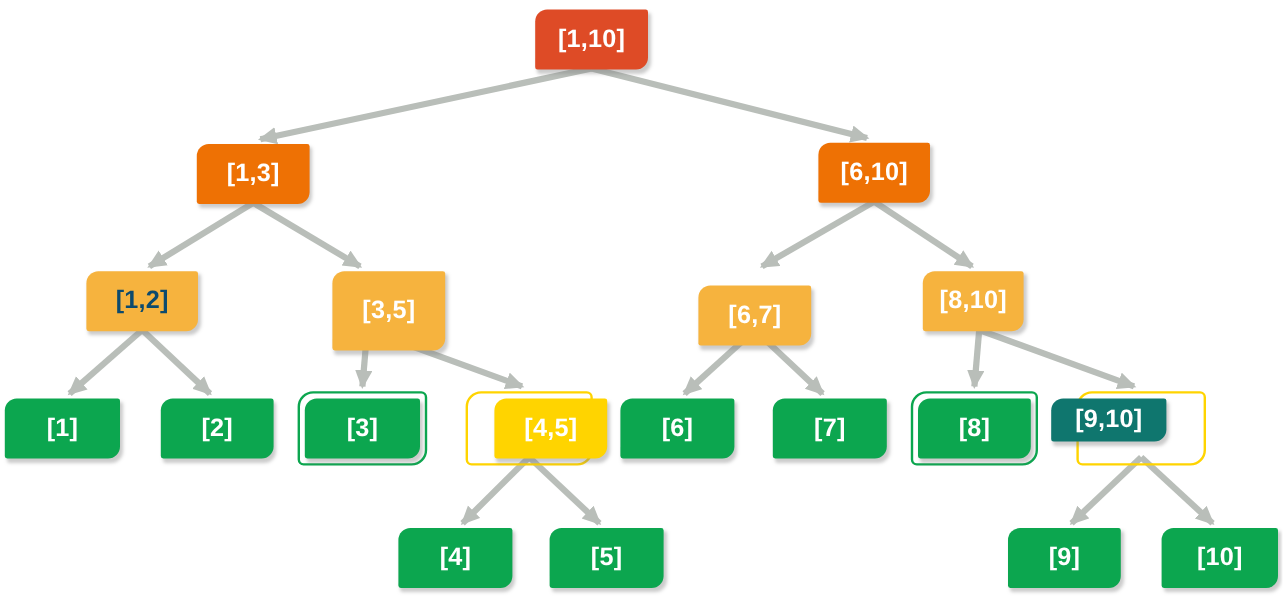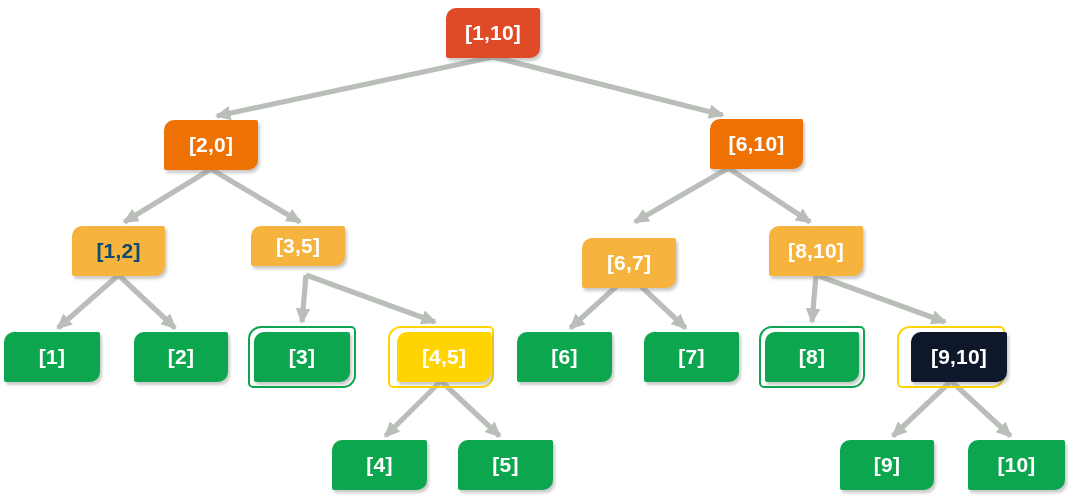--- a/index.html
+++ b/index.html
@@ -55,35 +55,35 @@
         <line x1="816" y1="275" x2="812" y2="322" stroke="#B9BEB9" stroke-width="5.2" marker-end="url(#arrowhead)"></line>
         <line x1="816" y1="275" x2="945" y2="322" stroke="#B9BEB9" stroke-width="5.2" marker-end="url(#arrowhead)"></line>
         <line x1="441" y1="381" x2="385.5" y2="436" stroke="#B9BEB9" stroke-width="5.2" marker-end="url(#arrowhead)"></line>
         <line x1="441" y1="381" x2="499.5" y2="436" stroke="#B9BEB9" stroke-width="5.2" marker-end="url(#arrowhead)"></line>
         <line x1="951" y1="381" x2="893" y2="436" stroke="#B9BEB9" stroke-width="5.2" marker-end="url(#arrowhead)"></line>
         <line x1="951" y1="381" x2="1010.5" y2="436" stroke="#B9BEB9" stroke-width="5.2" marker-end="url(#arrowhead)"></line>
       </g>
   </svg>
 
 <div class="node" style="left: 446px; top: 8px; width: 94px; height: 50px; background: rgb(222, 75, 38); color: rgb(255, 255, 255);">[1,10]</div>
-    <div class="node" style="left: 164px; top: 120px; width: 94px; height: 50px; background: rgb(238, 113, 4); color: rgb(255, 255, 255);">[2,0]</div>
-    <div class="node" style="left: 682px; top: 119px; width: 93px; height: 50px; background: rgb(238, 113, 4); color: rgb(255, 255, 255); margin-left: 28px;">[6,10]</div>
+    <div class="node" style="left: 164px; top: 120px; width: 94px; height: 50px; background: rgb(238, 113, 4); color: rgb(255, 255, 255);">[1,3]</div>
+    <div class="node" style="left: 682px; top: 119px; width: 93px; height: 50px; background: rgb(238, 113, 4); color: rgb(255, 255, 255);">[6,10]</div>
     <div class="node" style="left: 72px; top: 226px; width: 93px; height: 50px; background: rgb(246, 179, 62); color: #0c4a6e;">[1,2]</div>
-    <div class="node" style="left: 251px; top: 226px; width: 94px; height: 40px; background: rgb(246, 179, 62); color: rgb(255, 255, 255);">[3,5]</div>
+    <div class="node" style="left: 277px; top: 226px; width: 94px; height: 66px; background: rgb(246, 179, 62); color: rgb(255, 255, 255);">[3,5]</div>
     <div class="node" style="left: 582px; top: 226px; width: 94px; height: 50px; background: rgb(246, 179, 62); color: rgb(255, 255, 255); margin-top: 12px;">[6,7]</div>
-    <div class="node" style="left: 769px; top: 226px; width: 94px; height: 50px; background: rgb(246, 179, 62); color: rgb(255, 255, 255);">[8,10]</div>
+    <div class="node" style="left: 769px; top: 226px; width: 84px; height: 50px; background: rgb(246, 179, 62); color: rgb(255, 255, 255);">[8,10]</div>
     <div class="node" style="left: 4px; top: 332px; width: 96px; height: 50px; background: rgb(12, 166, 79); color: rgb(255, 255, 255);">[1]</div>
     <div class="node" style="left: 134px; top: 332px; width: 94px; height: 50px; background: rgb(12, 166, 79); color: rgb(255, 255, 255);">[2]</div>
     <div class="node-outline" style="left: 248px; top: 326px; width: 108px; height: 62px; border-color: rgb(12, 166, 79);"></div>
     <div class="node" style="left: 254px; top: 332px; width: 96px; height: 50px; background: rgb(12, 166, 79); color: rgb(255, 255, 255);">[3]</div>
     <div class="node-outline" style="left: 388px; top: 326px; width: 106px; height: 62px; border-color: rgb(255, 212, 0);"></div>
-    <div class="node" style="left: 397px; top: 332px; width: 94px; height: 50px; background: rgb(255, 212, 0); color: rgb(255, 255, 255);">[4,5]</div>
+    <div class="node" style="left: 412px; top: 332px; width: 94px; height: 50px; background: rgb(255, 212, 0); color: rgb(255, 255, 255);">[4,5]</div>
     <div class="node" style="left: 517px; top: 332px; width: 95px; height: 50px; background: rgb(12, 166, 79); color: rgb(255, 255, 255);">[6]</div>
     <div class="node" style="left: 644px; top: 332px; width: 95px; height: 50px; background: rgb(12, 166, 79); color: rgb(255, 255, 255);">[7]</div>
     <div class="node-outline" style="left: 759px; top: 326px; width: 106px; height: 62px; border-color: rgb(12, 166, 79);"></div>
     <div class="node" style="left: 765px; top: 332px; width: 94px; height: 50px; background: rgb(12, 166, 79); color: rgb(255, 255, 255);">[8]</div>
     <div class="node-outline" style="left: 897px; top: 326px; width: 108px; height: 62px; border-color: rgb(255, 212, 0);"></div>
-    <div class="node" style="left: 911px; top: 332px; width: 96px; height: 50px; background: #0f172a; color: rgb(255, 255, 255);">[9,10]</div>
+    <div class="node" style="left: 876px; top: 332px; width: 96px; height: 36px; background: #0f766e; color: rgb(255, 255, 255);">[9,10]</div>
     <div class="node" style="left: 332px; top: 440px; width: 95px; height: 50px; background: rgb(12, 166, 79); color: rgb(255, 255, 255);">[4]</div>
     <div class="node" style="left: 458px; top: 440px; width: 95px; height: 50px; background: rgb(12, 166, 79); color: rgb(255, 255, 255);">[5]</div>
     <div class="node" style="left: 840px; top: 440px; width: 94px; height: 50px; background: rgb(12, 166, 79); color: rgb(255, 255, 255);">[9]</div>
     <div class="node" style="left: 968px; top: 440px; width: 97px; height: 50px; background: rgb(12, 166, 79); color: rgb(255, 255, 255);">[10]</div>
   </div>
 
 </body></html>

